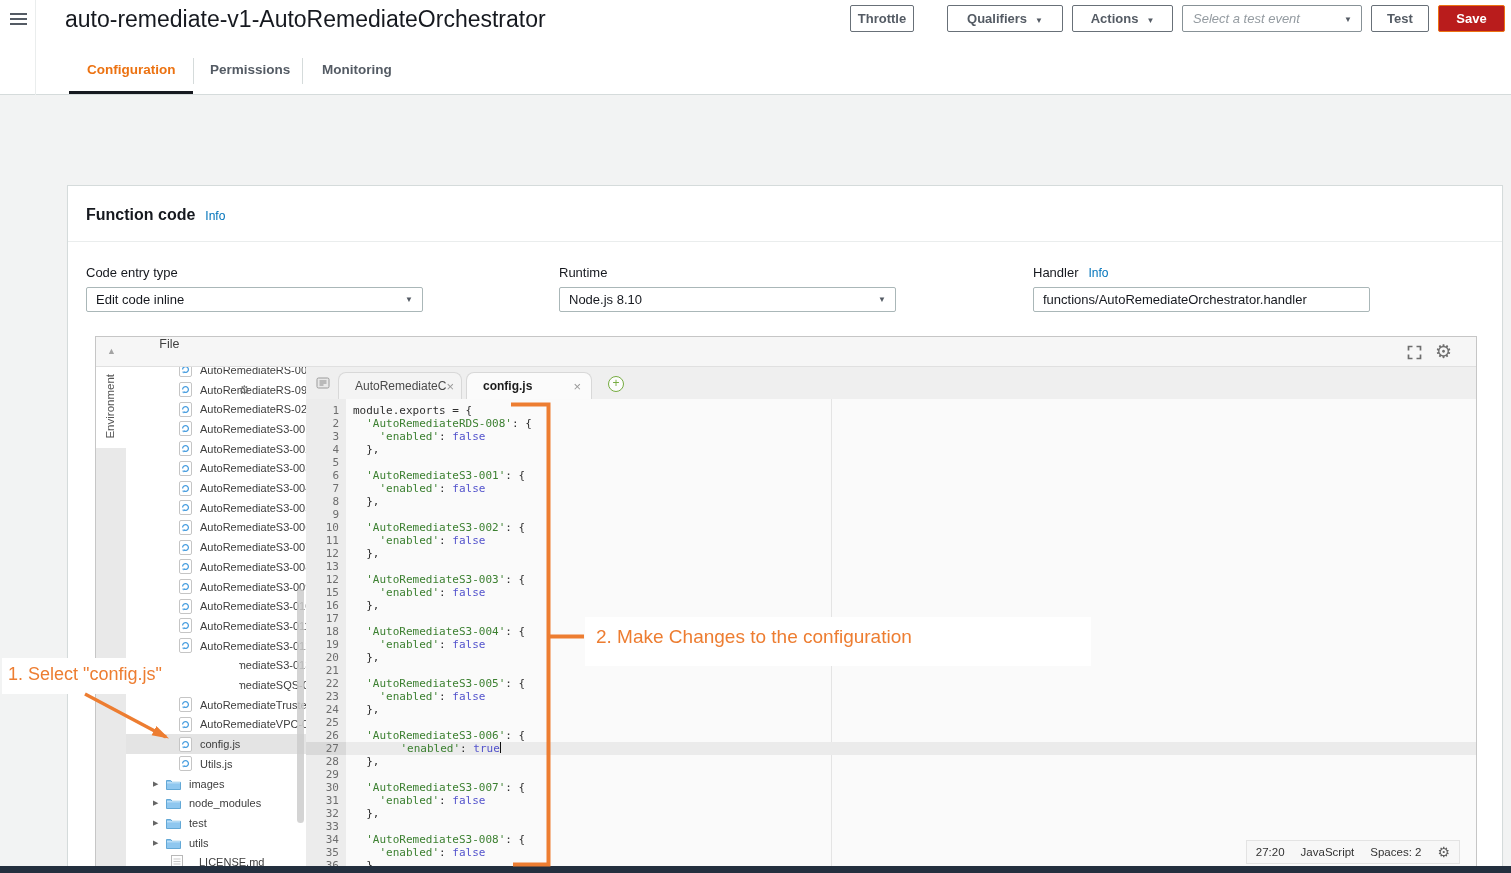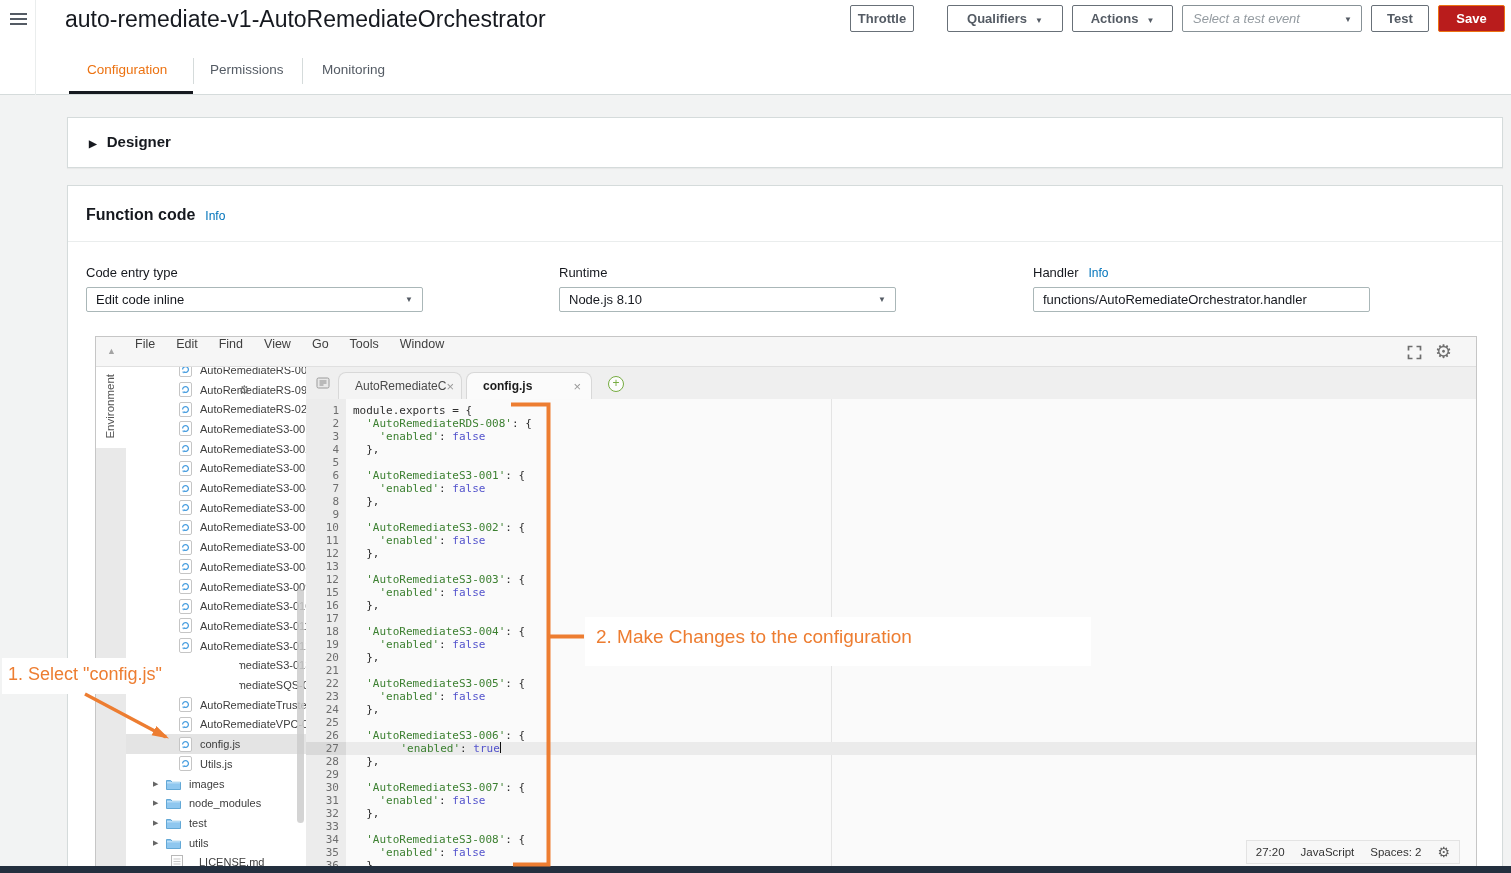--- a/index.html
+++ b/index.html
@@ -20,21 +20,21 @@
   #btn-qualifiers { left:947px; width:116px; }
   #btn-actions { left:1072px; width:101px; }
   #test-event { left:1182px; width:180px; border-color:#879196; color:#949ba1; font-style:italic; font-weight:400;
                 text-align:left; padding-left:10px; position:absolute; top:5px; height:27px; background:#fff;
                 border:1px solid #879196; border-radius:2px; font-size:13px; line-height:25px; cursor:pointer; }
   #btn-test { left:1371px; width:58px; }
   #btn-save { left:1438px; width:67px; background:#b91c1c; border-color:#ec7211; color:#fff; }
   .caret-down { font-size:8px; margin-left:8px; color:#545b64; font-style:normal; }
   #test-event .caret-down { position:absolute; right:9px; top:1px; }
 
-  .cfgtab { position:absolute; top:62px; font-size:13.5px; font-weight:400; color:#545b64; cursor:pointer; }
+  .cfgtab { position:absolute; top:62px; font-size:13.5px; font-weight:700; color:#545b64; cursor:pointer; }
   #tab-configuration { left:87px; color:#ec7211; }
   #tab-permissions { left:210px; }
   #tab-monitoring { left:322px; }
   .tab-sep { position:absolute; top:58px; width:1px; height:26px; background:#d5dbdb; }
   #active-underline { position:absolute; left:69px; top:91px; width:124px; height:3px; background:#16191f; }
 
   
   .card { position:absolute; left:67px; width:1436px; background:#fff; border:1px solid #d5dbdb; box-shadow:0 1px 1px rgba(0,0,0,.04); }
   #designer-card { top:117px; height:51px; }
   #designer-title { position:absolute; left:21px; top:15px; font-size:15px; font-weight:700; color:#16191f; }
@@ -45,21 +45,21 @@
   #fc-divider { position:absolute; left:0; top:55px; width:100%; height:1px; background:#eaeded; }
   .field-label { position:absolute; top:79px; font-size:13px; color:#16191f; }
   .select { position:absolute; top:101px; width:337px; height:25px; border:1px solid #aab7b8; border-radius:2px; background:#fff;
             font-size:13px; color:#16191f; line-height:23px; padding-left:9px; cursor:pointer; }
   .select .sel-caret { position:absolute; right:9px; top:0px; font-size:8px; color:#545b64; }
 
   
   #editor { position:absolute; left:95px; top:336px; width:1382px; height:532px; border:1px solid #c6c6c6; background:#fafafa; overflow:hidden; }
   #menubar { position:absolute; left:0; top:0; right:0; height:30px; background:#f6f6f6; border-bottom:1px solid #e0e0e0; }
   #collapse-tri { position:absolute; left:11px; top:9px; color:#a3a3a3; font-size:9px; cursor:pointer; }
-  #menu-items { position:absolute; left:39px; top:0; height:30px; display:flex; gap:21px; align-items:flex-start; font-size:12.5px; color:#3f3f3f; }
+  #menu-items { position:absolute; left:39px; top:0; height:30px; display:flex; gap:21px; align-items:flex-end; font-size:12.5px; color:#3f3f3f;flex-direction:column; }
   #menu-items span { cursor:pointer; }
   #mb-expand { position:absolute; right:54px; top:8px; cursor:pointer; }
   #mb-gear { position:absolute; right:24px; top:3px; font-size:19px; color:#6f6f6f; font-family:"DejaVu Sans",sans-serif; cursor:pointer; }
 
   #env-strip { position:absolute; left:0; top:30px; width:30px; bottom:0; background:#e9e9e9; }
   #env-tab { position:absolute; left:0; top:0; width:30px; height:81px; background:#fff; cursor:pointer; }
   #env-label { position:absolute; left:8px; top:7px; writing-mode:vertical-rl; transform:rotate(180deg); font-size:11.5px; color:#555; }
 
   #tree { position:absolute; left:30px; top:30px; width:180px; bottom:0; background:#fff; overflow:hidden; }
   .tree-row { position:absolute; left:0; width:100%; height:19.7px; display:flex; align-items:center; font-size:11px; color:#3d3d3d;
@@ -129,23 +129,20 @@
     <div class="hbtn" id="btn-save"><span>Save</span></div>
 
     <div class="cfgtab" id="tab-configuration">Configuration</div>
     <div class="tab-sep" style="left:193px;"></div>
     <div class="cfgtab" id="tab-permissions">Permissions</div>
     <div class="tab-sep" style="left:302px;"></div>
     <div class="cfgtab" id="tab-monitoring">Monitoring</div>
     <div id="active-underline"></div>
   </div>
 
-  <div class="card" id="designer-card">
-    <div id="designer-title"><span id="designer-caret">▶</span><span>Designer</span></div>
-  </div>
 
   <div class="card" id="code-card">
     <div id="fc-title"><span>Function code</span><span class="info-link">Info</span></div>
     <div id="fc-divider"></div>
 
     <div class="field-label" style="left:18px;">Code entry type</div>
     <div class="select" style="left:18px;"><span>Edit code inline</span><span class="sel-caret">▼</span></div>
 
     <div class="field-label" style="left:491px;">Runtime</div>
     <div class="select" style="left:491px;"><span>Node.js 8.10</span><span class="sel-caret">▼</span></div>

